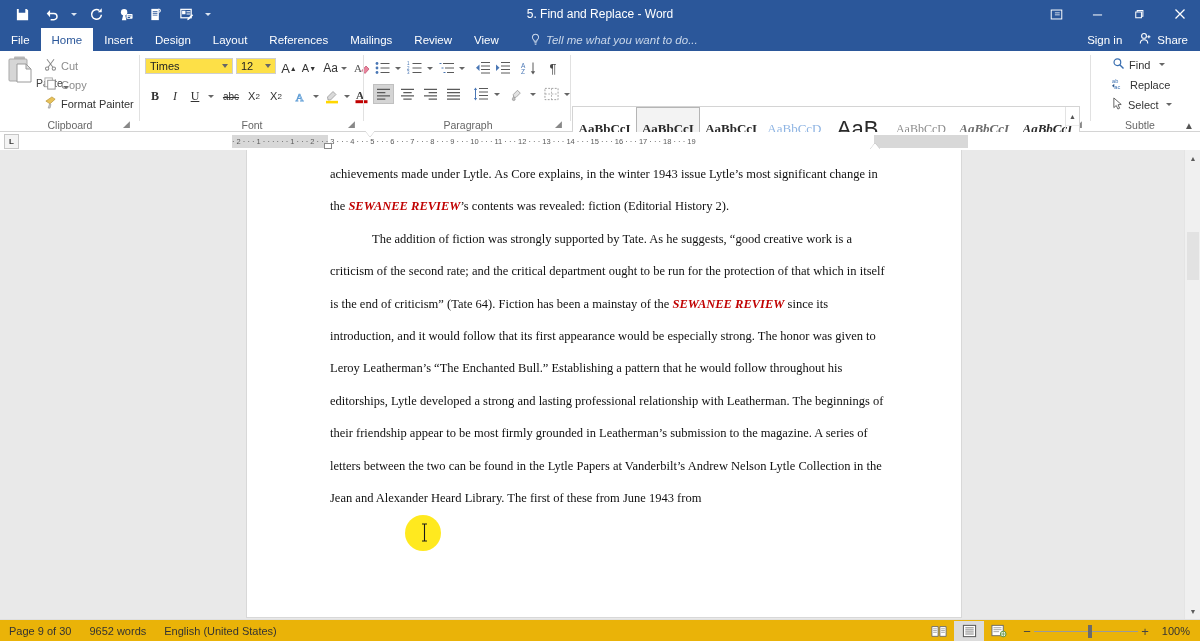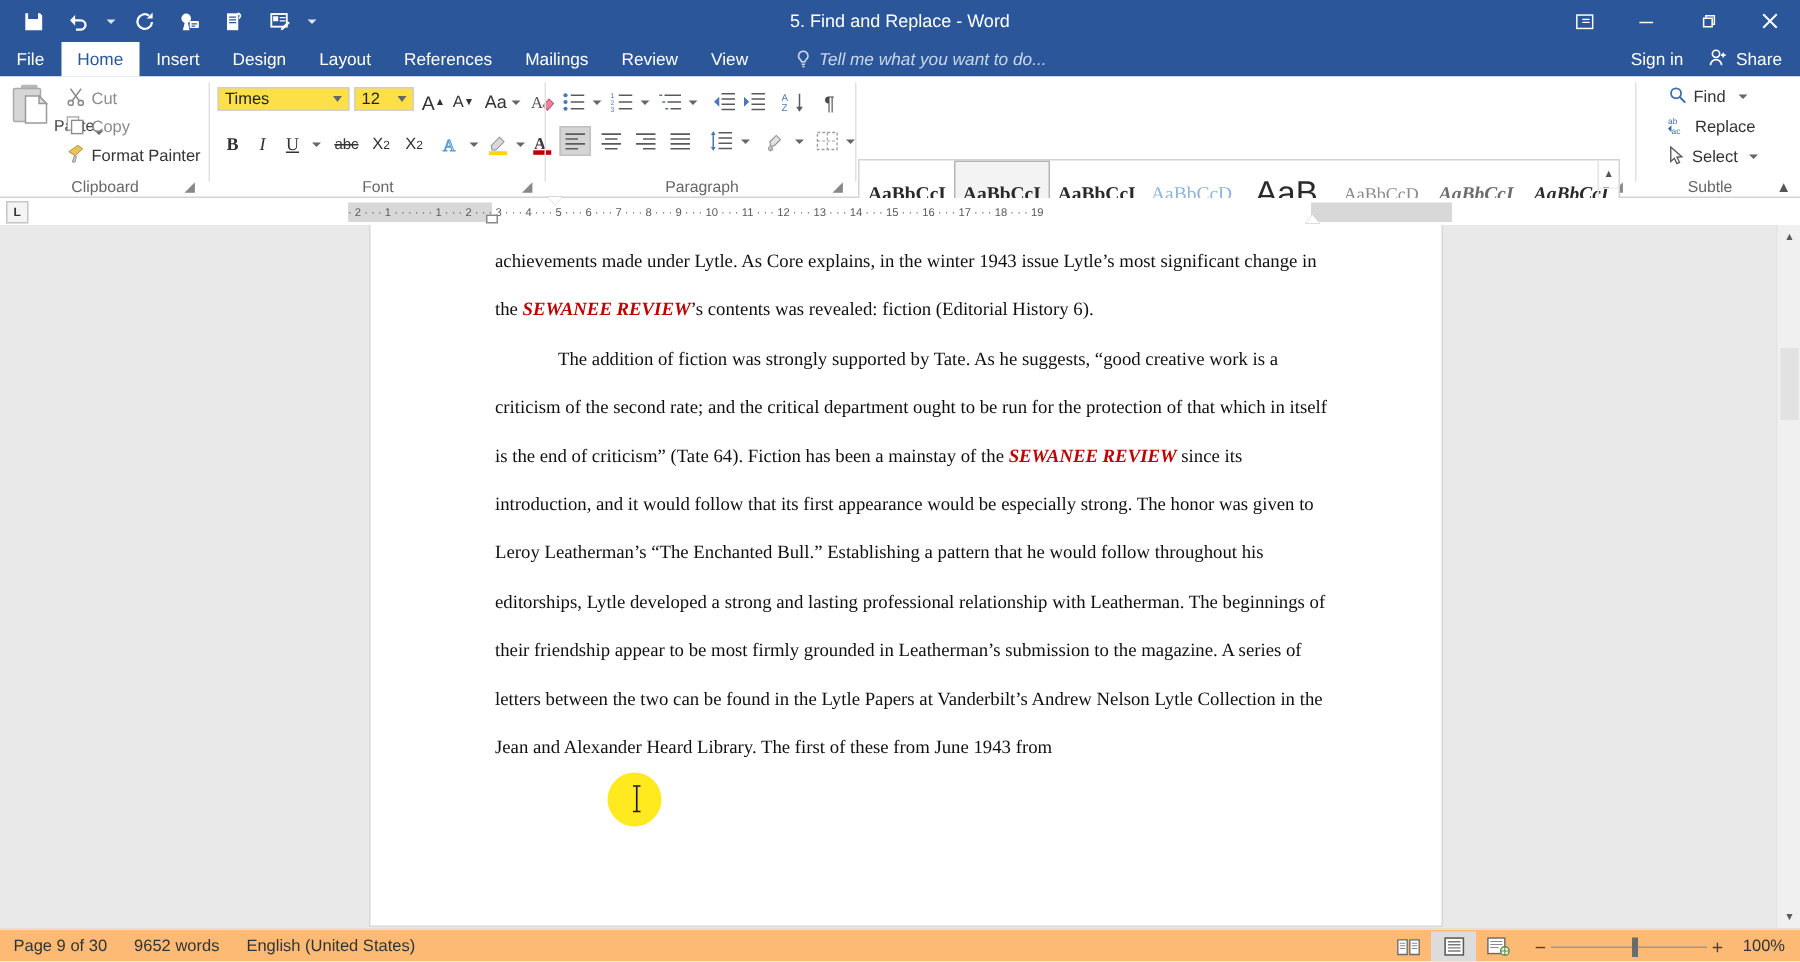--- a/index.html
+++ b/index.html
@@ -208,21 +208,21 @@
   }
   .vthumb { position: absolute; left: 2px; top: 82px; width: 12px; height: 48px; background: #e2e2e2; }
   .vs-btn {
     position: absolute; left: 0; width: 16px; height: 16px;
     display: flex; align-items: center; justify-content: center; font-size: 7px; color: #5c5c5c;
   }
 
   
   .status {
     position: absolute; bottom: 0; left: 0; width: 1200px; height: 22px;
-    background: #fdba74; border-top: 1px solid #e0e0e0;
+    background: #eab308; border-top: 1px solid #e0e0e0;
     display: flex; align-items: center;
   }
   .st-item { font-size: 11px; color: #333; padding: 0 9px; white-space: nowrap; }
   .st-right { position: absolute; right: 0; top: 0; height: 22px; display: flex; align-items: center; }
   .viewbtn {
     width: 30px; height: 20px; display: flex; align-items: center; justify-content: center;
   }
   .viewbtn.sel { background: #dcdcdc; }
   .zoomslider { display: flex; align-items: center; gap: 0px; padding: 0 6px; }
   .zs-line { width: 104px; height: 1px; background: #9a9a9a; position: relative; }
@@ -657,21 +657,21 @@
       <div class="indent-first" style="left:133px; top:-4px;"></div>
       <div class="indent-hang" style="left:92px; top:8px;"></div>
       <div class="indent-right" style="left:638px; top:8px;"></div>
     </div>
   </div>
 
   <div class="docarea">
     <div class="page">
       <div class="ptext">
         <p>
-          <span>achievements made under Lytle. As Core explains, in the winter 1943 issue Lytle’s most significant change in the </span><span class="mag">SEWANEE REVIEW</span><span>’s contents was revealed: fiction (Editorial History 6).</span>
+          <span>achievements made under Lytle. As Core explains, in the winter 1943 issue Lytle’s most significant change in the </span><span class="mag">SEWANEE REVIEW</span><span>’s contents was revealed: fiction (Editorial History 2).</span>
         </p>
         <p class="ind">
           <span>The addition of fiction was strongly supported by Tate. As he suggests, “good creative work is a criticism of the second rate; and the critical department ought to be run for the protection of that which in itself is the end of criticism” (Tate 64). Fiction has been a mainstay of the </span><span class="mag">SEWANEE REVIEW</span><span> since its introduction, and it would follow that its first appearance would be especially strong. The honor was given to Leroy Leatherman’s “The Enchanted Bull.” Establishing a pattern that he would follow throughout his editorships, Lytle developed a strong and lasting professional relationship with Leatherman. The beginnings of their friendship appear to be most firmly grounded in Leatherman’s submission to the magazine. A series of letters between the two can be found in the Lytle Papers at Vanderbilt’s Andrew Nelson Lytle Collection in the Jean and Alexander Heard Library. The first of these from June 1943 from</span>
         </p>
       </div>
     </div>
 
     <div class="cursorblob"></div>
     <div class="ibeam">
       <svg width="7" height="19" viewBox="0 0 7 19">

